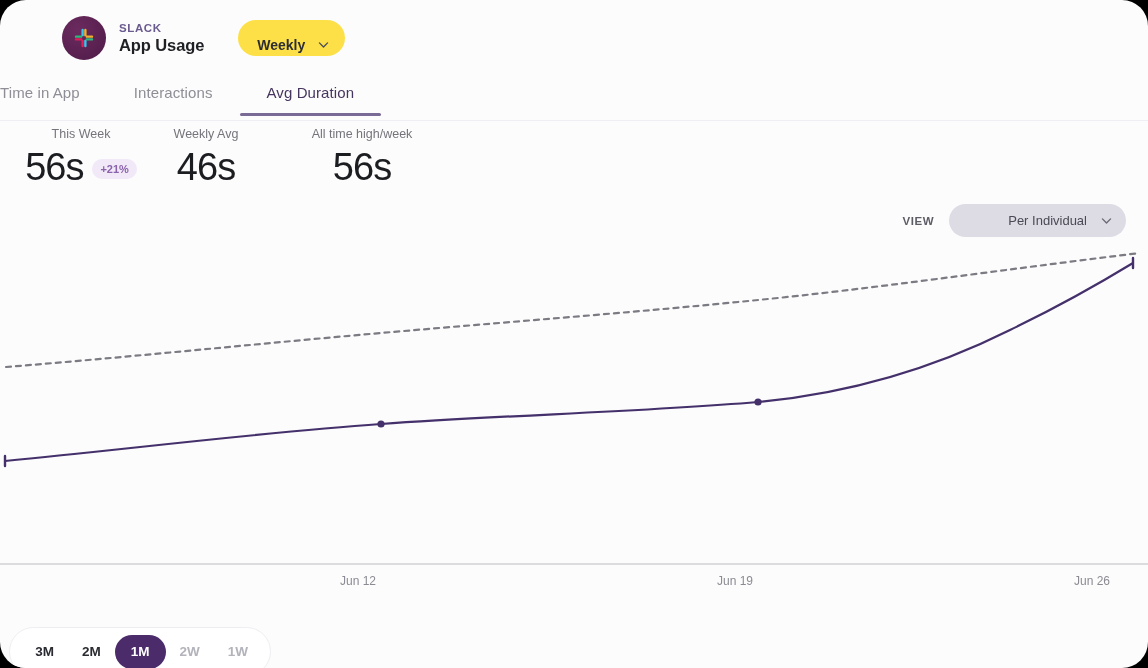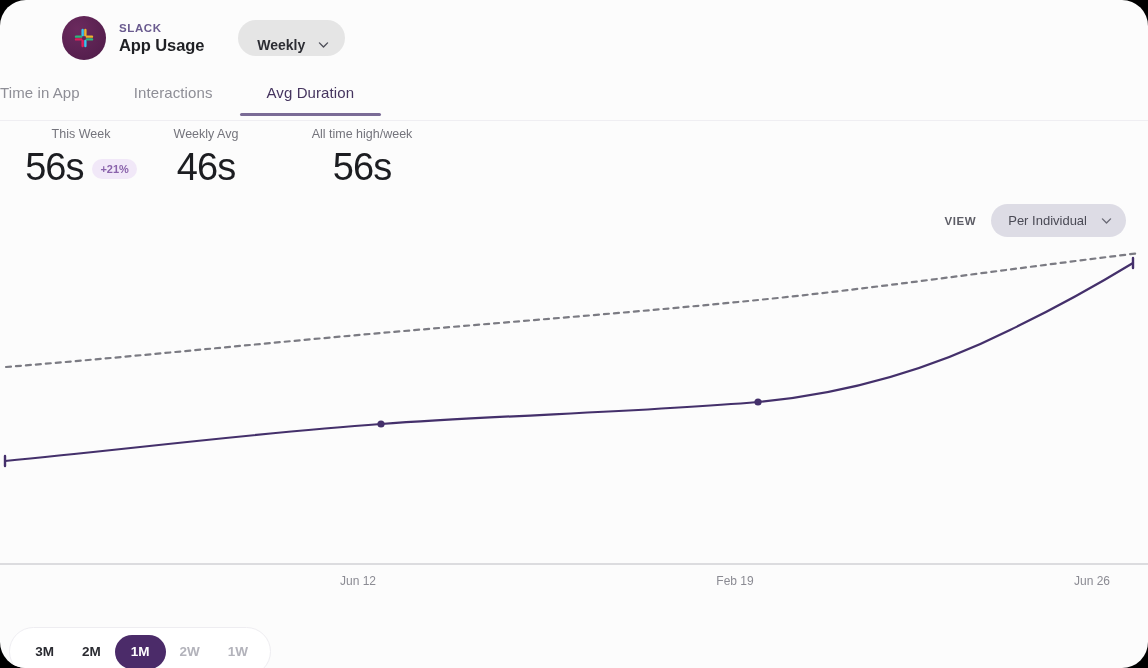--- a/index.html
+++ b/index.html
@@ -67,21 +67,21 @@
     color: #1f2024;
     line-height: 19px;
     letter-spacing: -0.1px;
   }
 
   .pill-select {
     margin-left: 34px;
     height: 36px;
     padding: 13px 15px 0 19px;
     border-radius: 18px;
-    background: #e5e5e5;
+    background: #fde047;
     border: none;
     display: flex;
     align-items: center;
     gap: 12px;
     cursor: pointer;
   }
 
   .pill-select .pill-label {
     font-size: 14px;
     font-weight: bold;
@@ -210,20 +210,21 @@
     border: none;
     display: flex;
     align-items: center;
     gap: 13px;
     cursor: pointer;
   }
 
   .view-select .pill-label {
     font-size: 13px;
     color: #4a4a55;
+    margin-left: 42px;
   }
 
   
   .chart-area {
     position: absolute;
     top: 240px; left: 0;
     width: 1148px;
     height: 330px;
   }
 
@@ -368,21 +369,21 @@
             <circle cx="758" cy="162" r="3.6" fill="#44306b"></circle>
             <line x1="1133" x2="1133" y1="18" y2="28" stroke="#44306b" stroke-width="2.4" stroke-linecap="round"></line>
           </g>
       </g>
       <line id="chart-baseline" x1="0" y1="324" x2="1148" y2="324" stroke="#d2d2d6" stroke-width="1.6"></line>
     </svg>
   </div>
 
   <div class="x-axis">
     <span class="x-tick" id="xt0" style="left: 358px;">Jun 12</span>
-    <span class="x-tick" id="xt1" style="left: 735px;">Feb 19</span>
+    <span class="x-tick" id="xt1" style="left: 735px;">Jun 19</span>
     <span class="x-tick" id="xt2" style="left: 1092px;">Jun 26</span>
   </div>
 
   <div class="range-bar">
     <button class="range-btn">3M</button>
     <button class="range-btn">2M</button>
     <button class="range-btn active">1M</button>
     <button class="range-btn muted">2W</button>
     <button class="range-btn muted">1W</button>
   </div>

